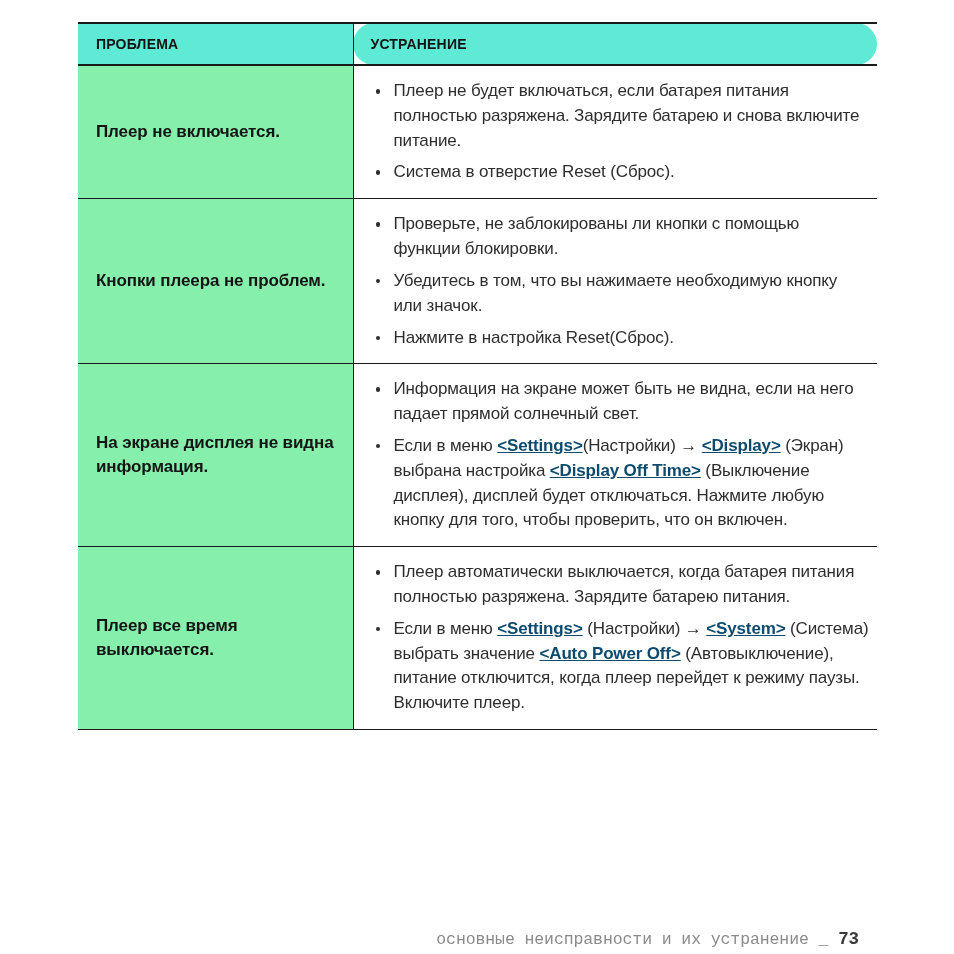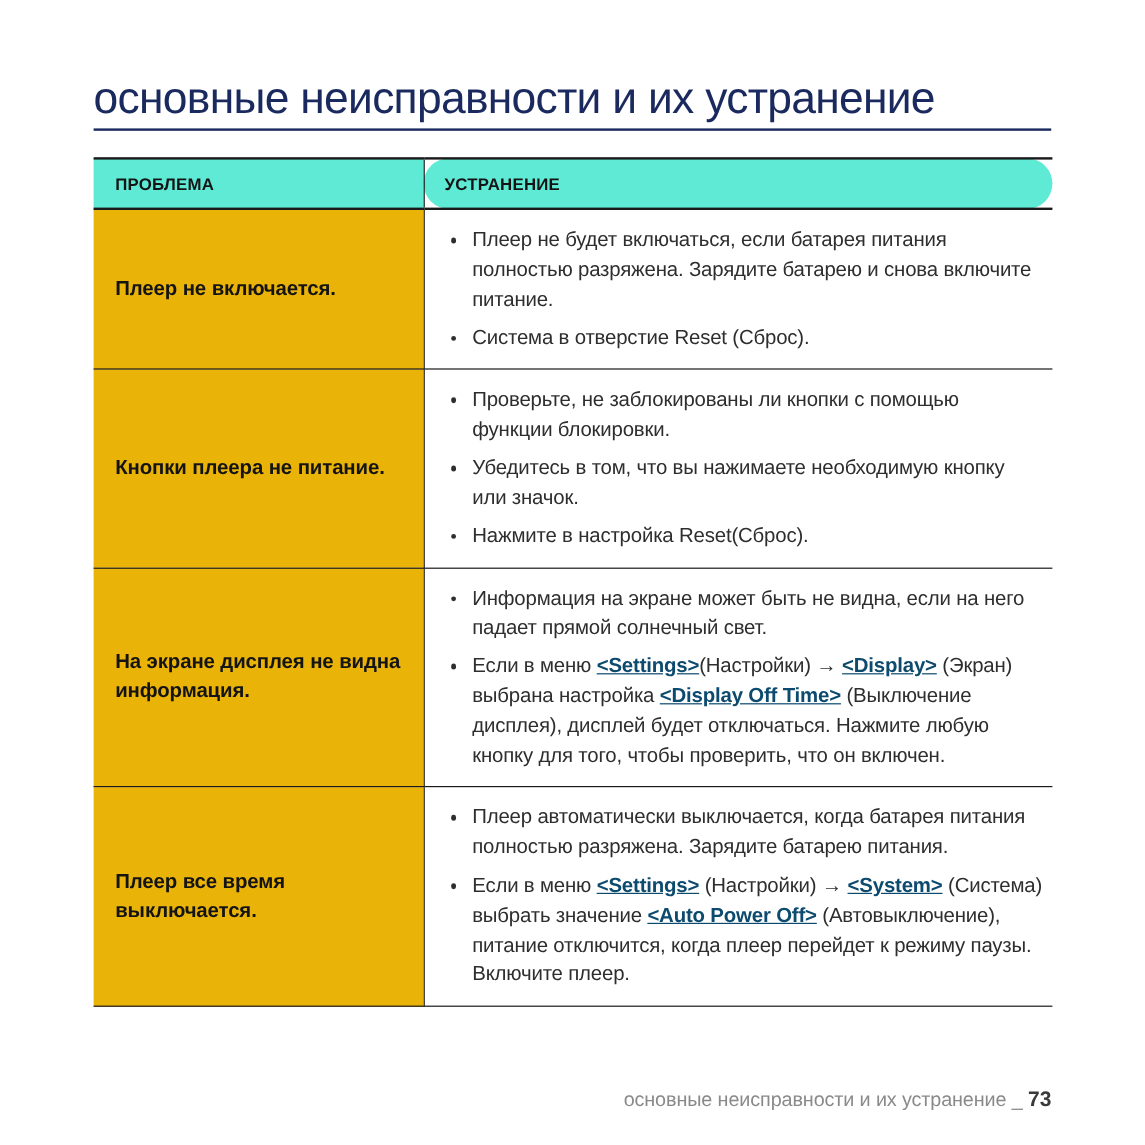--- a/index.html
+++ b/index.html
@@ -85,21 +85,21 @@
   thead tr th.h-fix {
     padding-left: 17px;
     border-radius: 21px;
   }
 
   
   tbody tr td {
     border-bottom: 1.5px solid #1a1a1a;
   }
   tbody tr td.cell-problem {
-    background: #eab308;
+    background: #86efac;
     border-right: 1.5px solid #1a1a1a;
     padding: 14px 16px 14px 18px;
     font-size: 17px;
     font-weight: 700;
     line-height: 1.42;
     color: #141414;
     letter-spacing: -0.1px;
   }
   tbody tr td.cell-fix {
     background: #ffffff;
@@ -131,39 +131,39 @@
     height: 4.5px;
     border-radius: 50%;
     background: #2e2e2e;
   }
   .bold { font-weight: 700; color: #0c4a6e; text-decoration: underline; }
   .arrow { font-weight: 400; }
 
   
   .footer {
     position: absolute;
-    right: 78px;
+    right: 95px;
     bottom: 27px;
     font-size: 16.5px;
     color: #8a8a8a;
     letter-spacing: -0.1px;
     white-space: nowrap;
+    font-family: Liberation Mono, monospace;
   }
   .footer .pageno {
     font-weight: 700;
     color: #3a3a3a;
     font-size: 17.5px;
   }
 </style>
 </head>
 <body>
 
 <div class="page">
 
-  <h1 class="page-title">основные неисправности и их устранение</h1>
 
 
   <div class="tbl-wrap">
     <table class="trouble">
       <colgroup>
         <col class="c-problem">
         <col class="c-fix">
       </colgroup>
       <thead>
         <tr>
@@ -175,21 +175,21 @@
           <tr>
             <td class="cell-problem">Плеер не включается.</td>
             <td class="cell-fix">
               <ul class="fix-list">
                 <li><span>Плеер не будет включаться, если батарея питания полностью разряжена. Зарядите батарею и снова включите питание.</span></li>
                 <li><span>Система в отверстие Reset (Сброс).</span></li>
               </ul>
             </td>
           </tr>
           <tr>
-            <td class="cell-problem">Кнопки плеера не питание.</td>
+            <td class="cell-problem">Кнопки плеера не проблем.</td>
             <td class="cell-fix">
               <ul class="fix-list">
                 <li><span>Проверьте, не заблокированы ли кнопки с помощью функции блокировки.</span></li>
                 <li><span>Убедитесь в том, что вы нажимаете необходимую кнопку или значок.</span></li>
                 <li><span>Нажмите в настройка Reset(Сброс).</span></li>
               </ul>
             </td>
           </tr>
           <tr>
             <td class="cell-problem">На экране дисплея не видна информация.</td>

